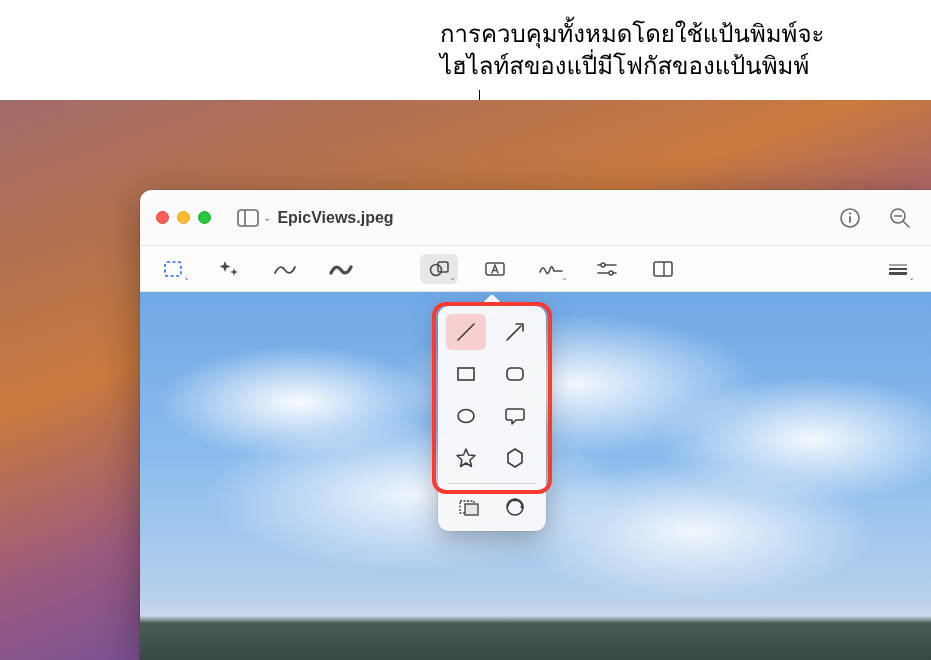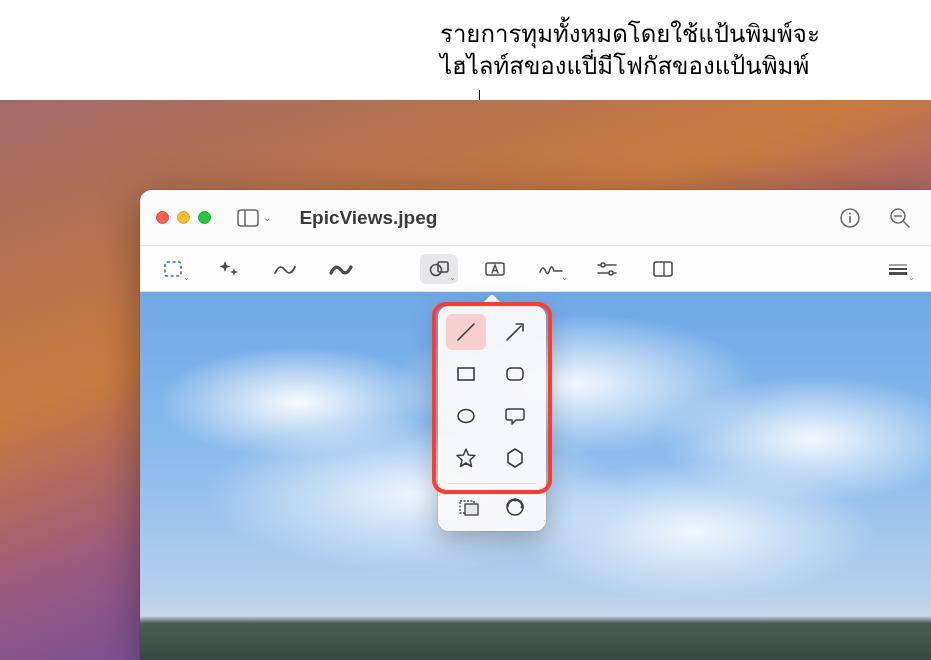--- a/index.html
+++ b/index.html
@@ -72,22 +72,21 @@
   .tl-min { background:#febc2e; border:1px solid #dfa023;}
   .tl-max { background:#28c840; border:1px solid #1ba62b;}
 
   .sidebar-btn {
     display:flex; align-items:center; gap:2px;
     padding:4px 6px; border-radius:6px; color:#5f5f5f;
   }
   .chev{font-size:10px;color:#7a7a7a;margin-left:2px;}
 
   .title {
-    margin-left: 22px;
-    font-size: 19px;
+    font-size: 16px;
     font-weight: 600;
     color: #3b3b3b;
   }
   .titlebar-spacer { flex:1; }
   .title-right { display:flex; gap:28px; align-items:center; color:#5f5f5f; padding-right:4px;}
   .title-right .ico { width:22px;height:22px;display:flex;align-items:center;justify-content:center; }
 
   .toolbar {
     height: 46px;
     display:flex;
@@ -169,21 +168,21 @@
     border: 4px solid #ff3b30;
     border-radius: 14px;
     pointer-events:none;
   }
 </style>
 </head>
 <body>
 
 <div class="callout-area">
   <div class="callout-text">
-    <div>รายการทุมทั้งหมดโดยใช้แป้นพิมพ์จะ</div>
+    <div>การควบคุมทั้งหมดโดยใช้แป้นพิมพ์จะ</div>
     <div>ไฮไลท์สของแปี่มีโฟกัสของแป้นพิมพ์</div>
   </div>
   <div class="callout-line"></div>
 </div>
 
 <div class="desktop"></div>
 
 <div class="window">
 
   <div class="titlebar">

